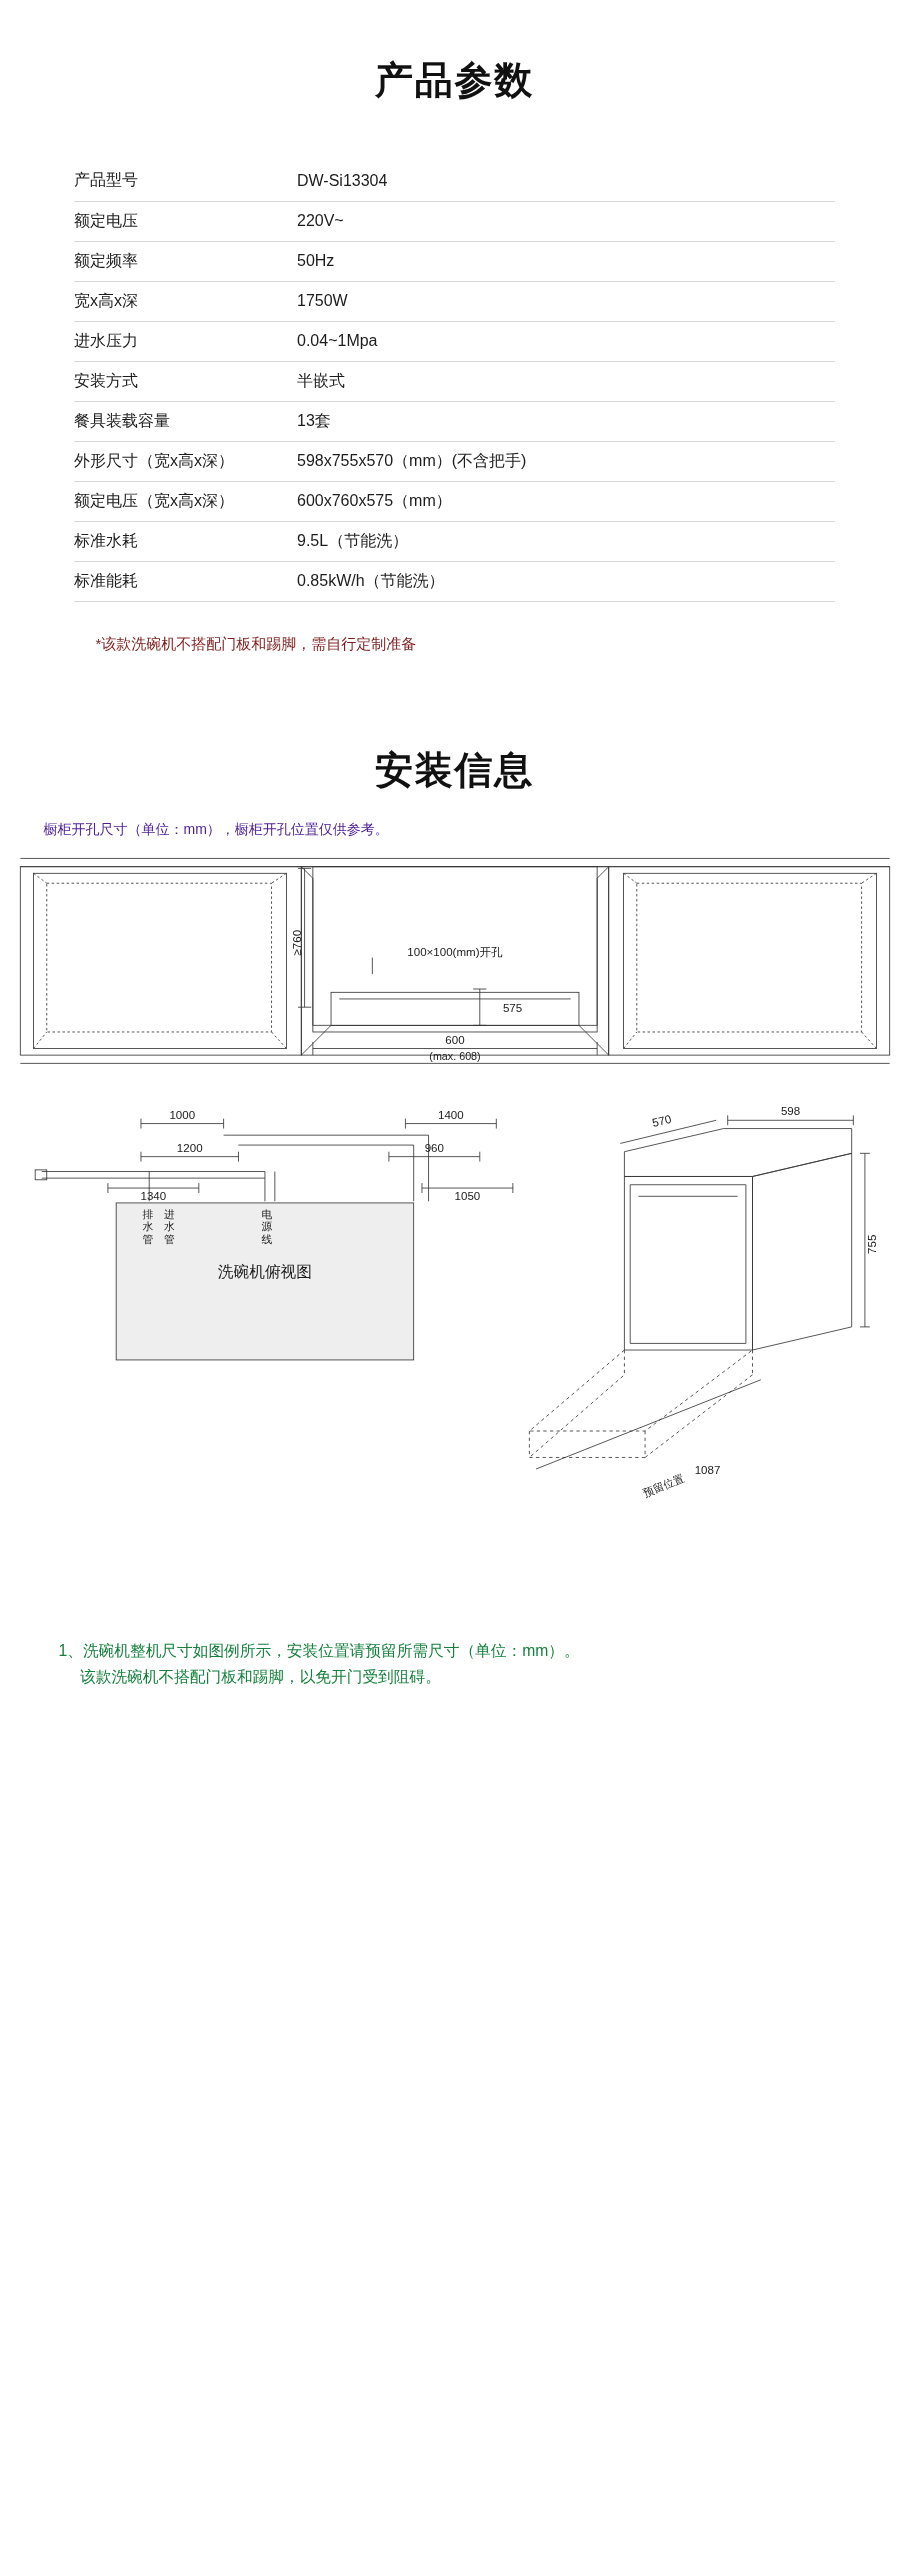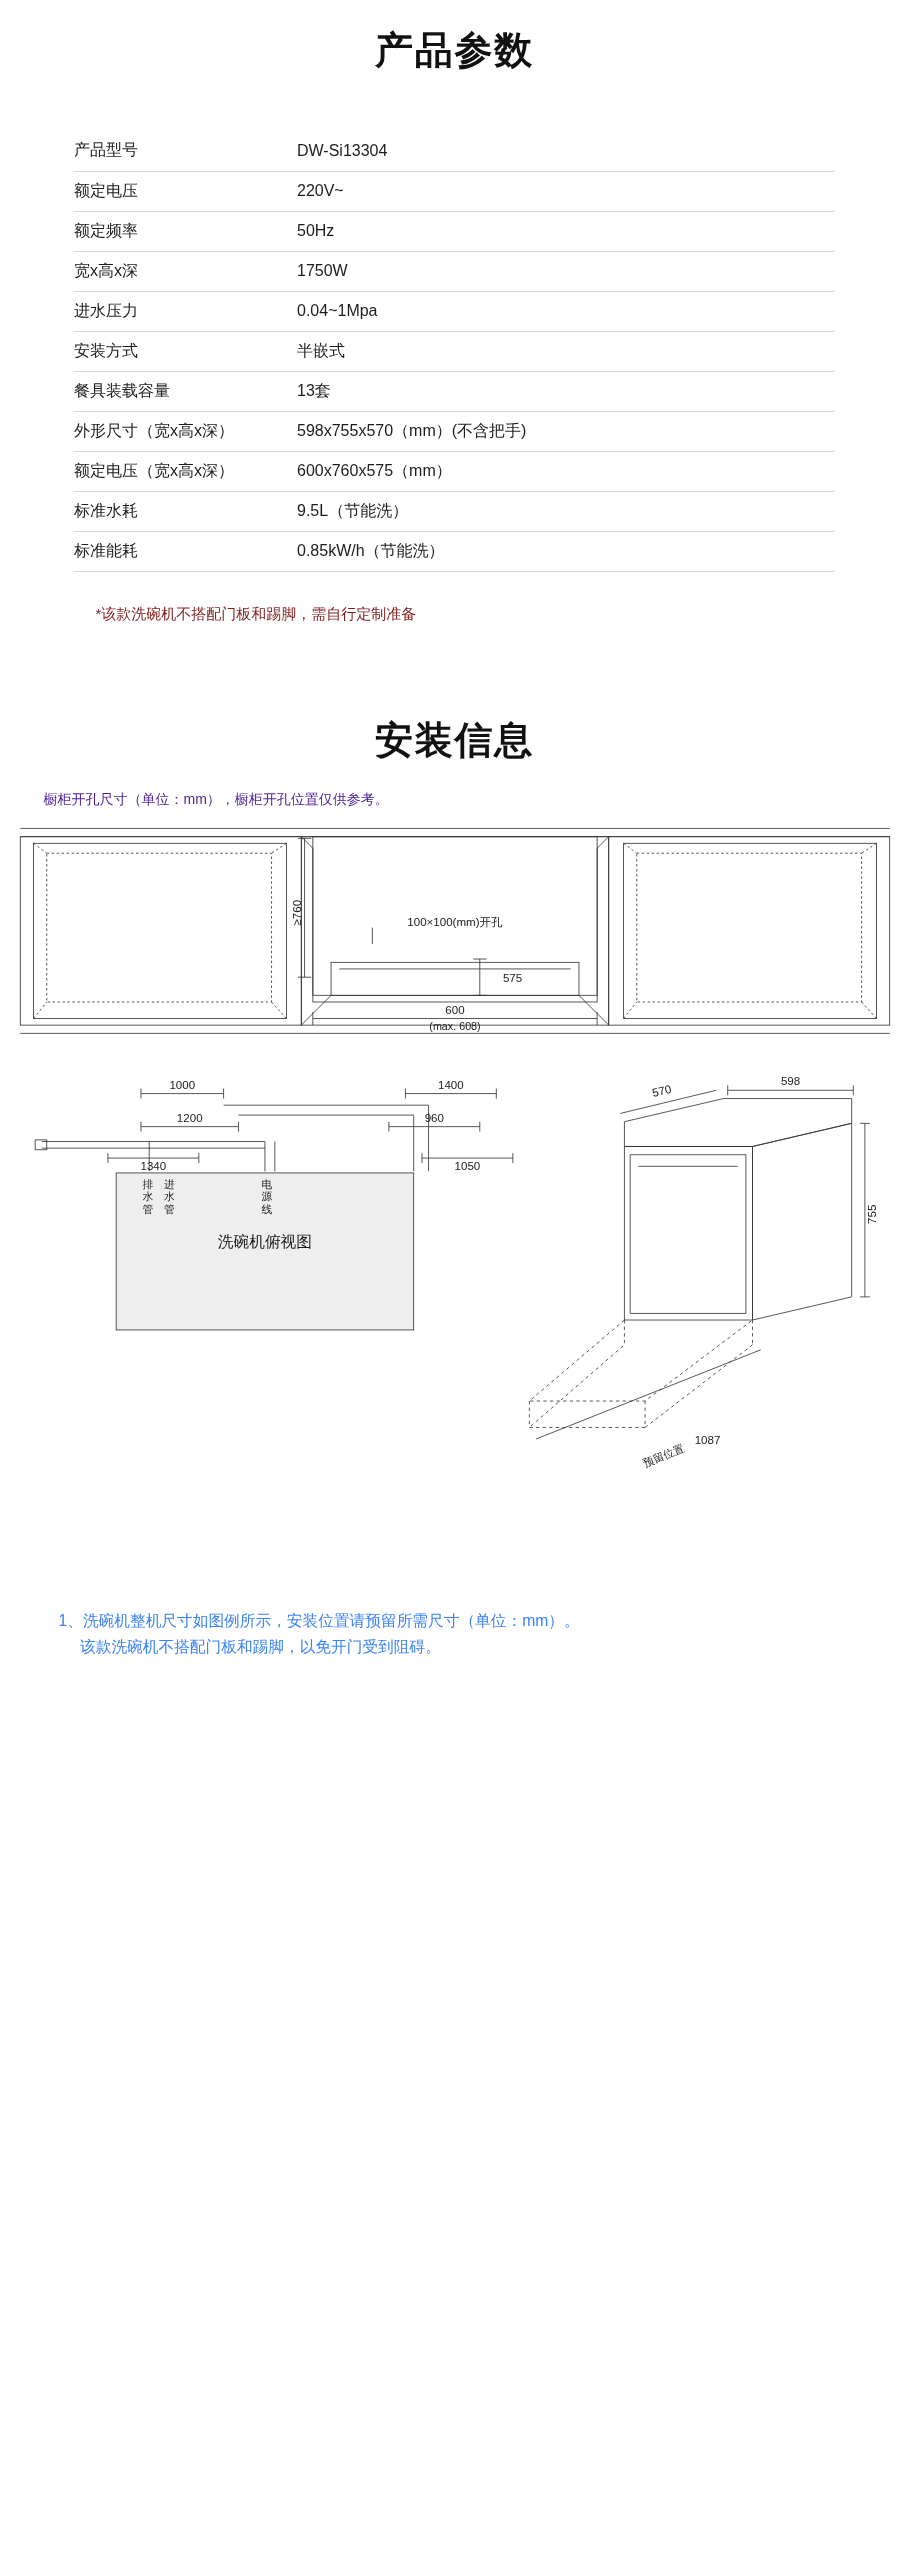--- a/index.html
+++ b/index.html
@@ -20,21 +20,21 @@
   }
 
   
   .section-title {
     text-align: center;
     font-size: 38px;
     font-weight: bold;
     letter-spacing: 1.7px;
     color: #111;
   }
-  #spec-title { padding-top: 25px; }
+  #spec-title { padding-top: 55px; }
   #install-title { padding-top: 33px; }
 
   
   .spec-wrap {
     margin: 55px auto 0 auto;
     width: 761px;
   }
   table.spec {
     width: 100%;
     border-collapse: collapse;
@@ -73,21 +73,21 @@
     width: 876px;
     display: block;
   }
   .bottom-notes {
     width: 852px;
     margin: 23px auto 0 auto;
     padding-left: 30px;
     box-sizing: border-box;
     font-size: 15.7px;
     line-height: 1.65;
-    color: #3b82f6;
+    color: #15803d;
   }
   .bottom-notes p { margin: 0 0 13.2px 0; }
   .bottom-notes .ind { display: block; padding-left: 21.5px; }
   .spacer-1 { height: 58px; }
   .spacer-2 { height: 50px; }
 </style>
 </head>
 <body>
 
 <div class="page">

